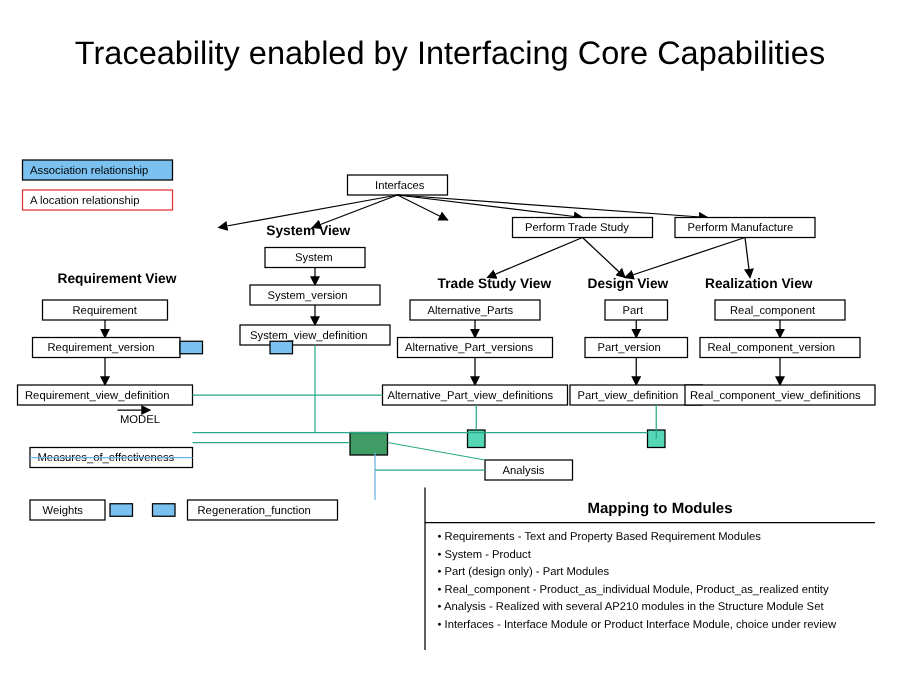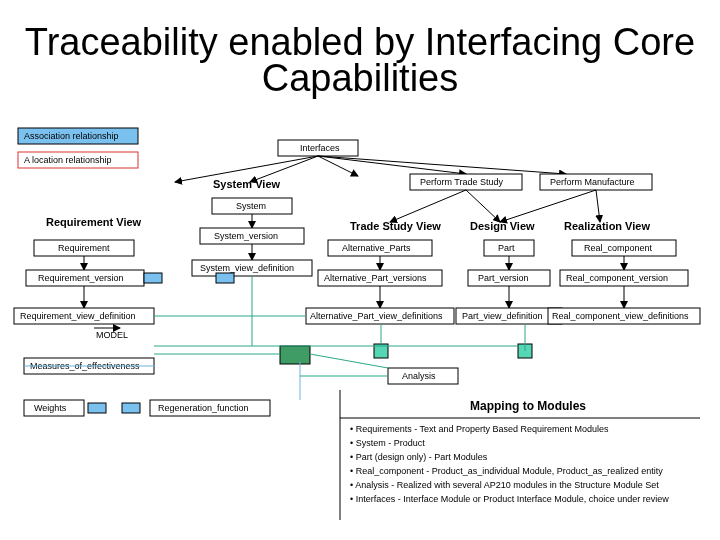--- a/index.html
+++ b/index.html
@@ -1,17 +1,17 @@
 <!DOCTYPE html>
 <html><head>
 <meta charset="utf-8">
 <style>
   body{margin:0;font-family:Arial,Helvetica,sans-serif;background:#fff;color:#000}
   .slide{width:720px;height:540px;position:relative;overflow:hidden}
-  .title{position:absolute;left:0;right:0;top:24px;text-align:center;font-size:38px;line-height:36px}
+  .title{position:absolute;left:0;right:0;top:24px;text-align:center;font-size:26px;line-height:36px}
   svg{position:absolute;left:0;top:110px}
   .box{stroke:#000;fill:#fff}
   .bluefill{fill:#7ac1f0;stroke:#000}
   .accent{fill:#3f9c65;stroke:#000}
   .cyan{fill:#55d6b5;stroke:#000}
   .lbl{font-size:9px}
   .hdr{font-size:11px;font-weight:bold}
   .mapTitle{font-size:12px;font-weight:bold}
   .mapLine{font-size:9px}
   line{stroke:#000}

